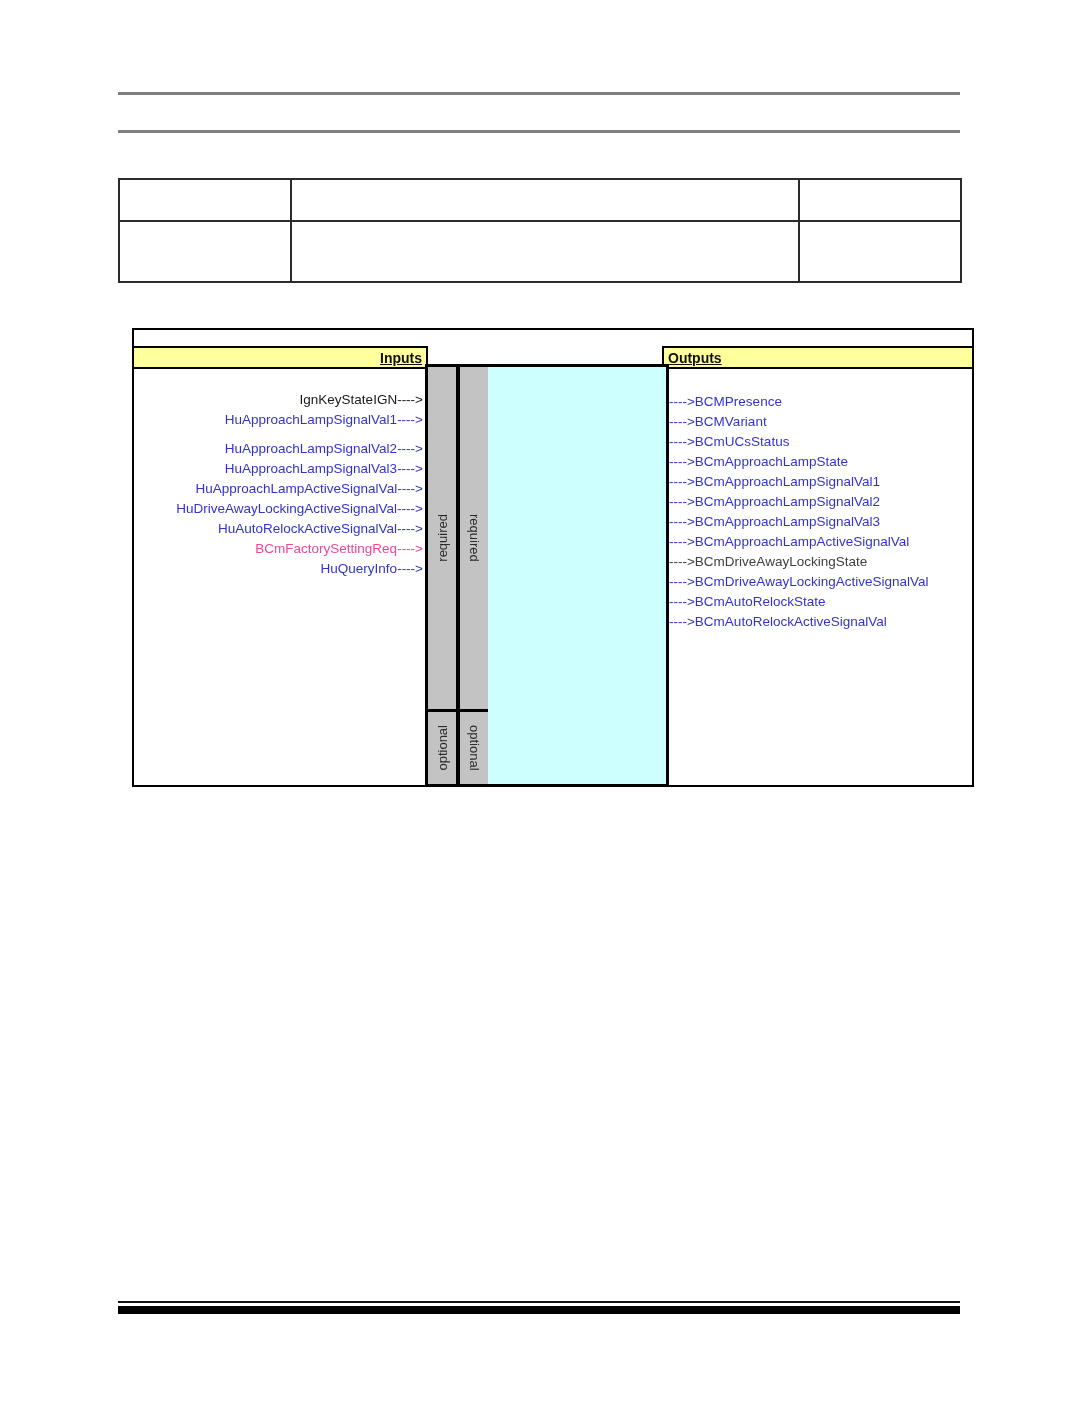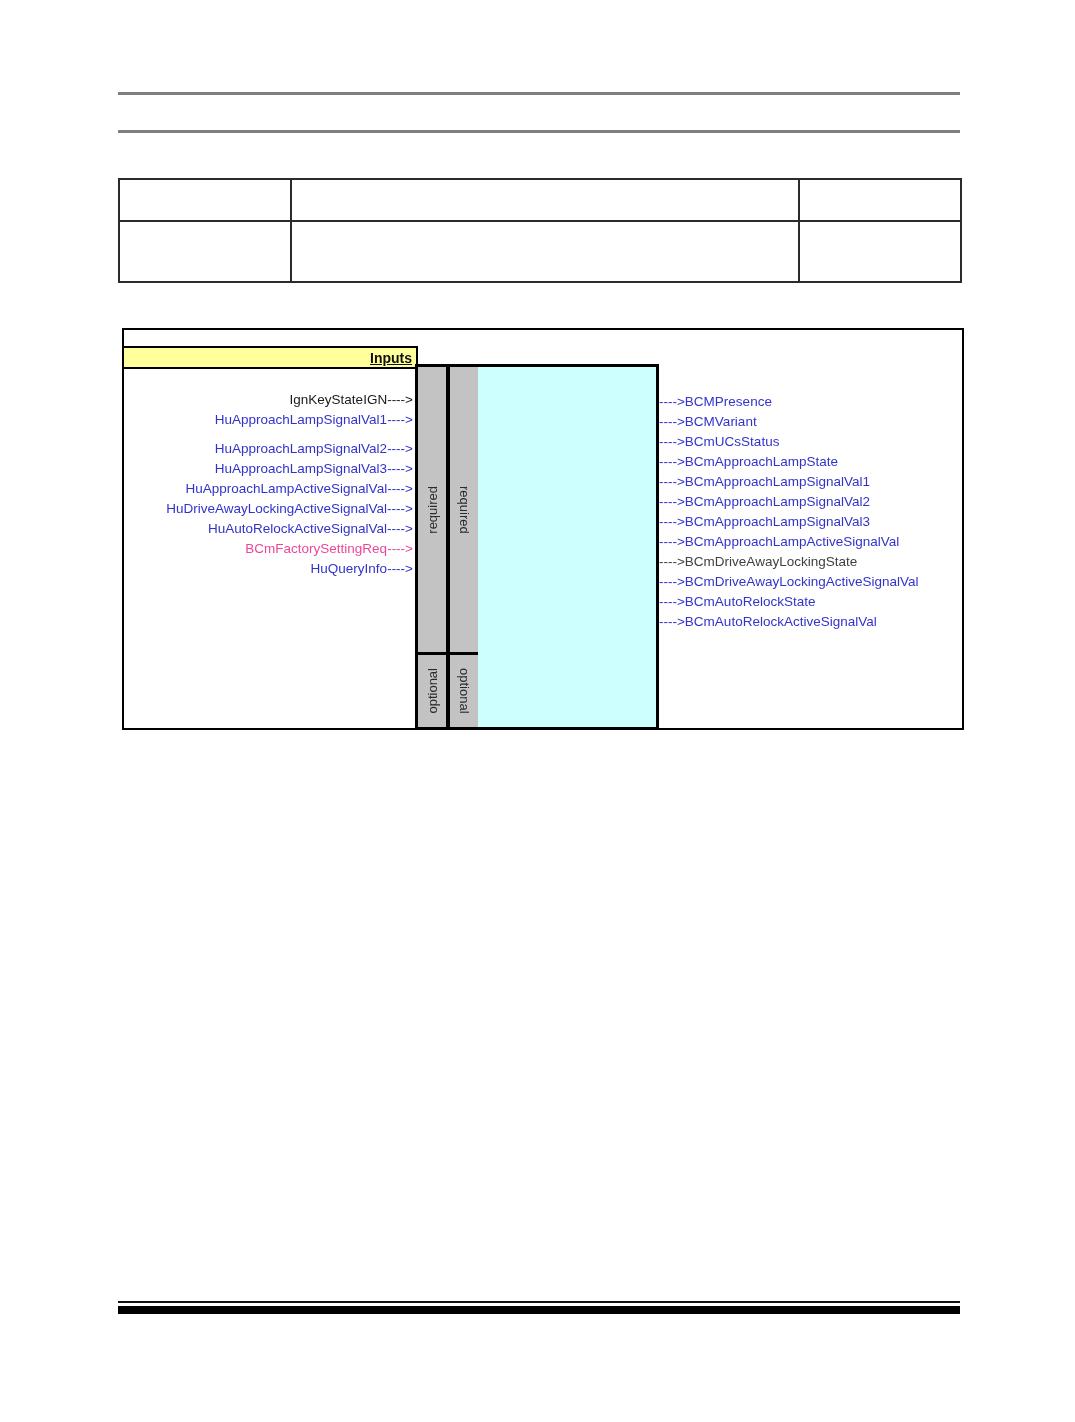--- a/index.html
+++ b/index.html
@@ -31,22 +31,22 @@
   .spec-table{
     position:absolute;left:118px;top:178px;
     width:842px;height:103px;
     border-collapse:collapse;table-layout:fixed;
   }
   .spec-table td{border:2px solid #2b2b2b;background:#ffffff;}
   .spec-table tr.r1{height:42px;}
   .spec-table tr.r2{height:61px;}
 
   .diagram{
-    position:absolute;left:122px;top:328px;
-    width:842px;height:402px;
+    position:absolute;left:132px;top:328px;
+    width:842px;height:459px;
     border:2px solid var(--ink);
     box-sizing:border-box;
     background:#ffffff;
   }
   .hdr-bar{
     position:absolute;top:16px;height:23px;
     background:var(--bar-yellow);
     border:2px solid var(--ink);
     box-sizing:border-box;
     display:flex;align-items:center;
@@ -112,20 +112,23 @@
       <td></td>
     </tr>
   </tbody>
     </table>
 
   <div class="diagram">
 
     <div class="hdr-bar inputs-bar">
       <span>Inputs</span>
     </div>
+    <div class="hdr-bar outputs-bar">
+      <span>Outputs</span>
+    </div>
 
     <div class="signal-list inputs-list" id="inputs-list">
         <div class="signal-line" style="color: rgb(26, 26, 26);">IgnKeyStateIGN----&gt;</div>
         <div class="signal-line" style="color: rgb(51, 51, 204);">HuApproachLampSignalVal1----&gt;</div>
         <div class="signal-line" style="color: rgb(51, 51, 204); margin-top: 9px;">HuApproachLampSignalVal2----&gt;</div>
         <div class="signal-line" style="color: rgb(51, 51, 204);">HuApproachLampSignalVal3----&gt;</div>
         <div class="signal-line" style="color: rgb(51, 51, 204);">HuApproachLampActiveSignalVal----&gt;</div>
         <div class="signal-line" style="color: rgb(51, 51, 204);">HuDriveAwayLockingActiveSignalVal----&gt;</div>
         <div class="signal-line" style="color: rgb(51, 51, 204); padding-left: 14px;">HuAutoRelockActiveSignalVal----&gt;</div>
         <div class="signal-line" style="color: #ec4899;">BCmFactorySettingReq----&gt;</div>

